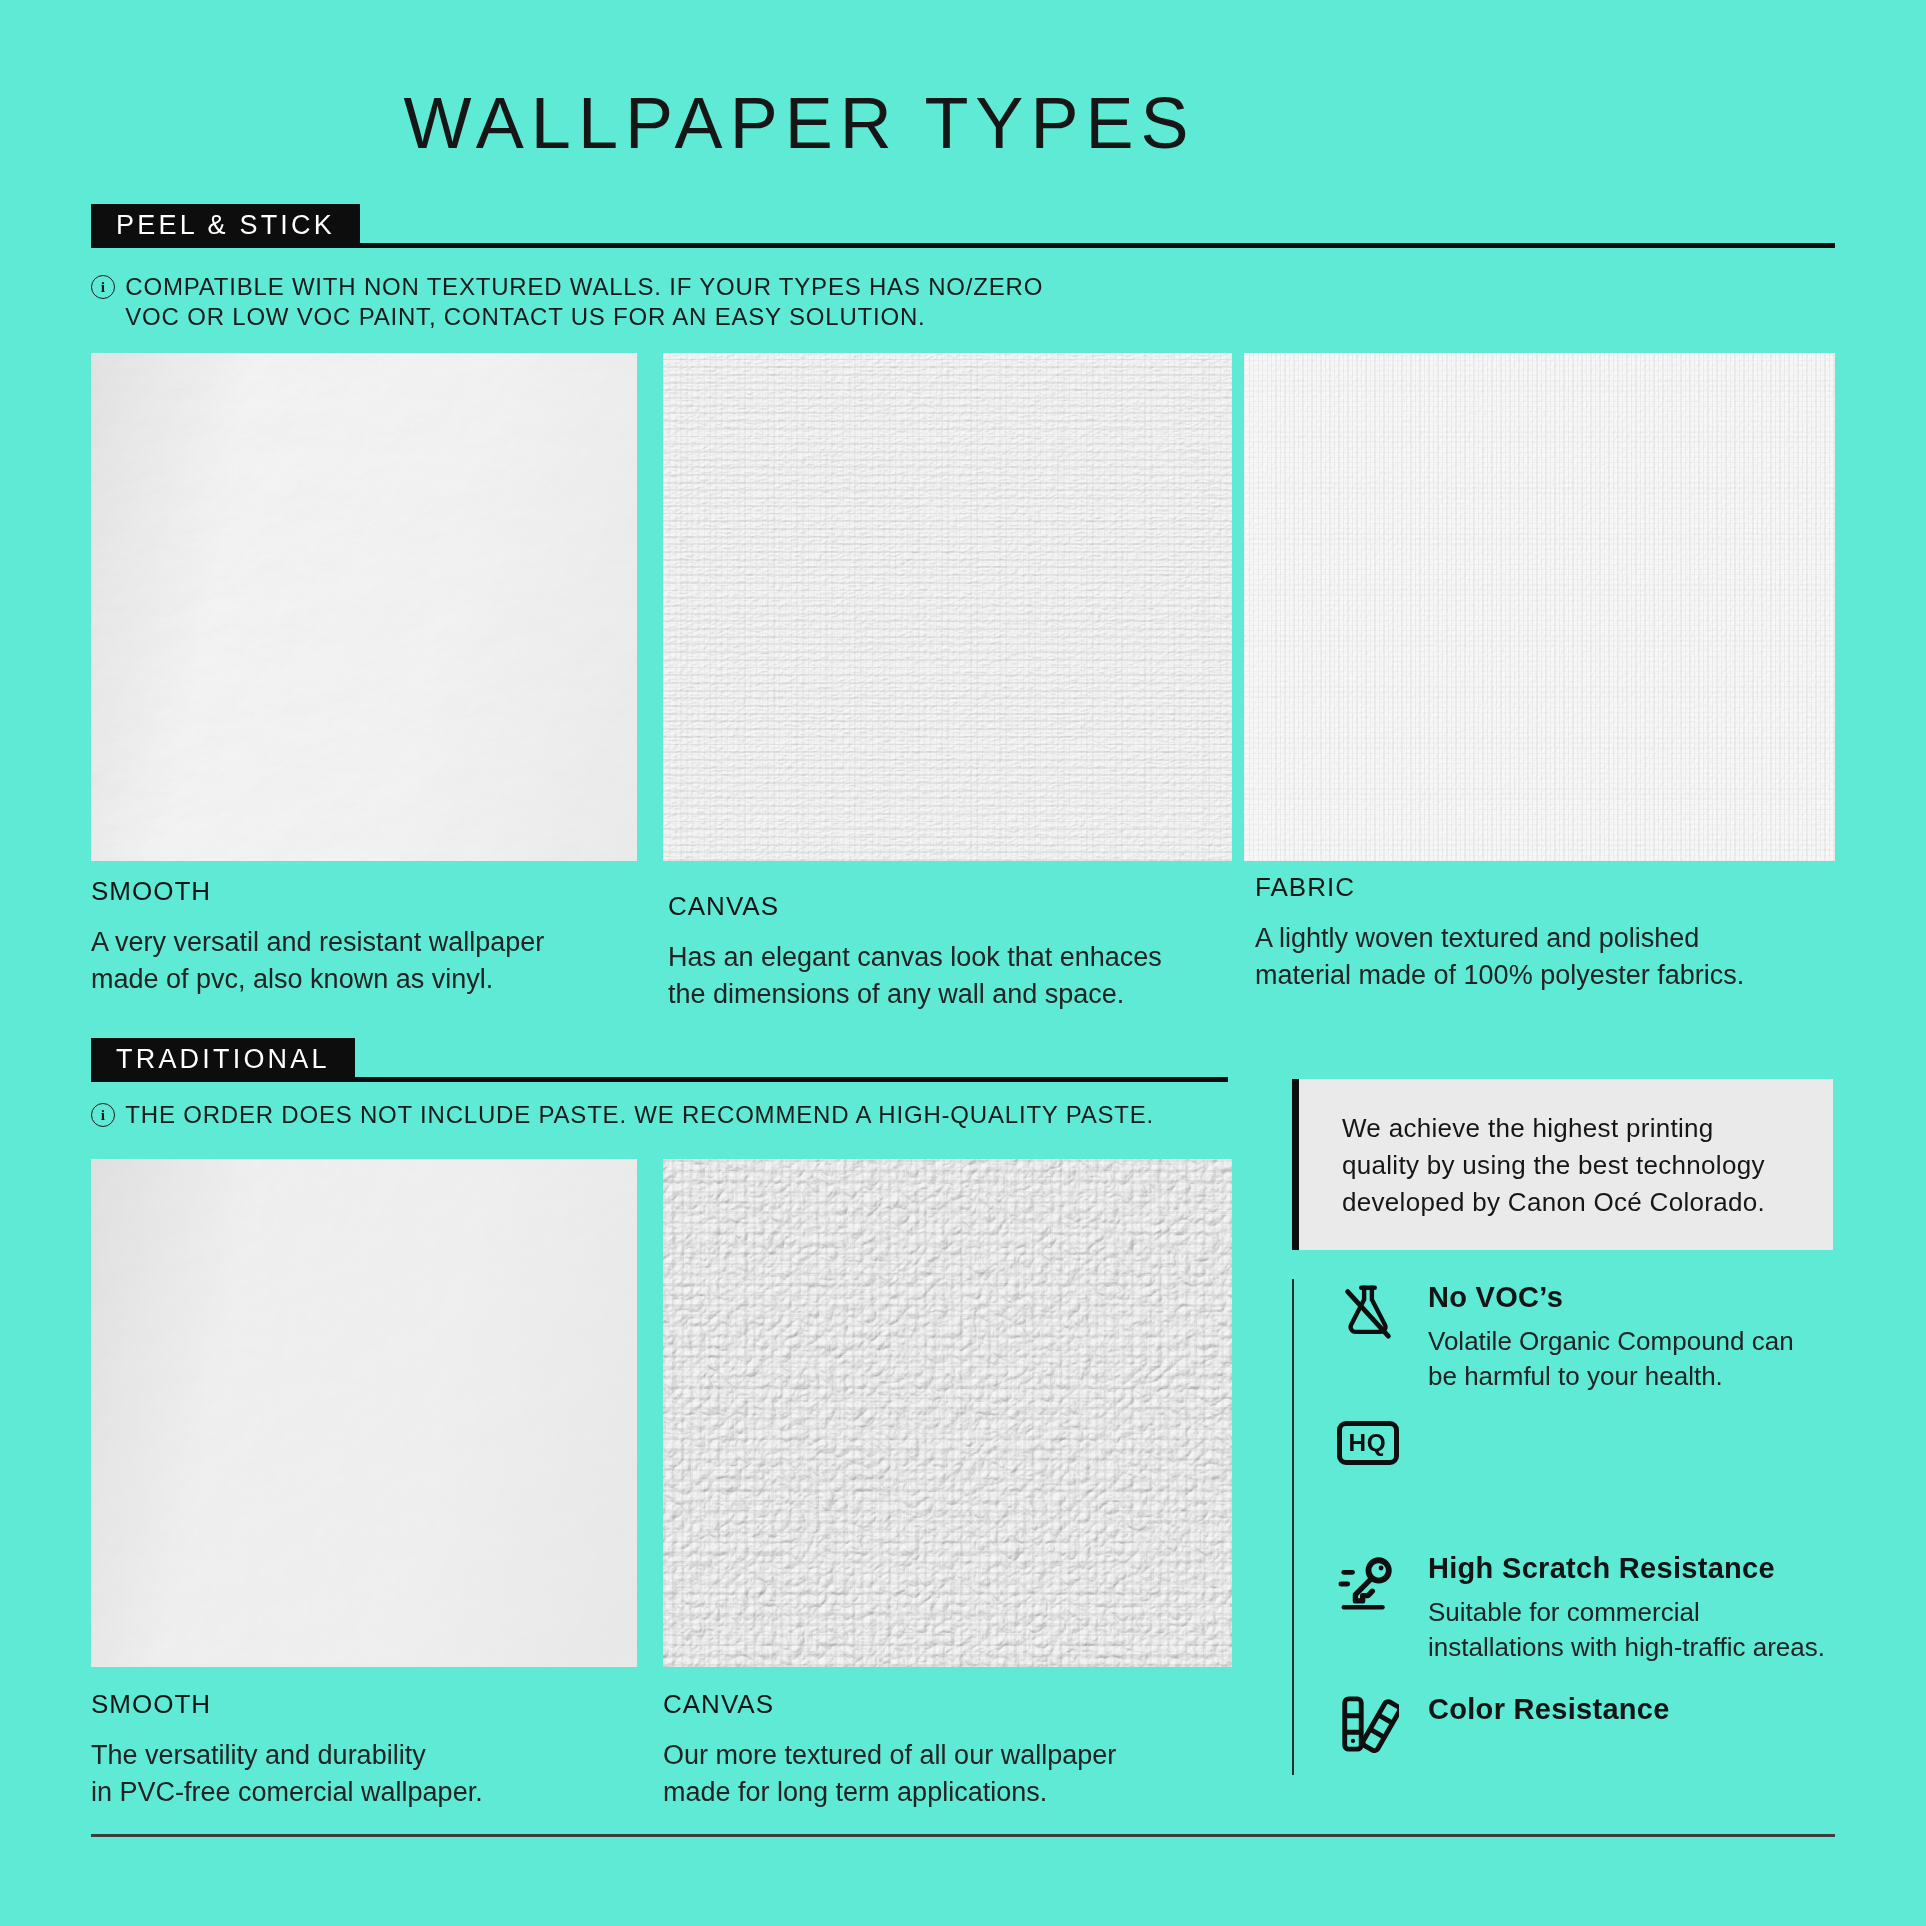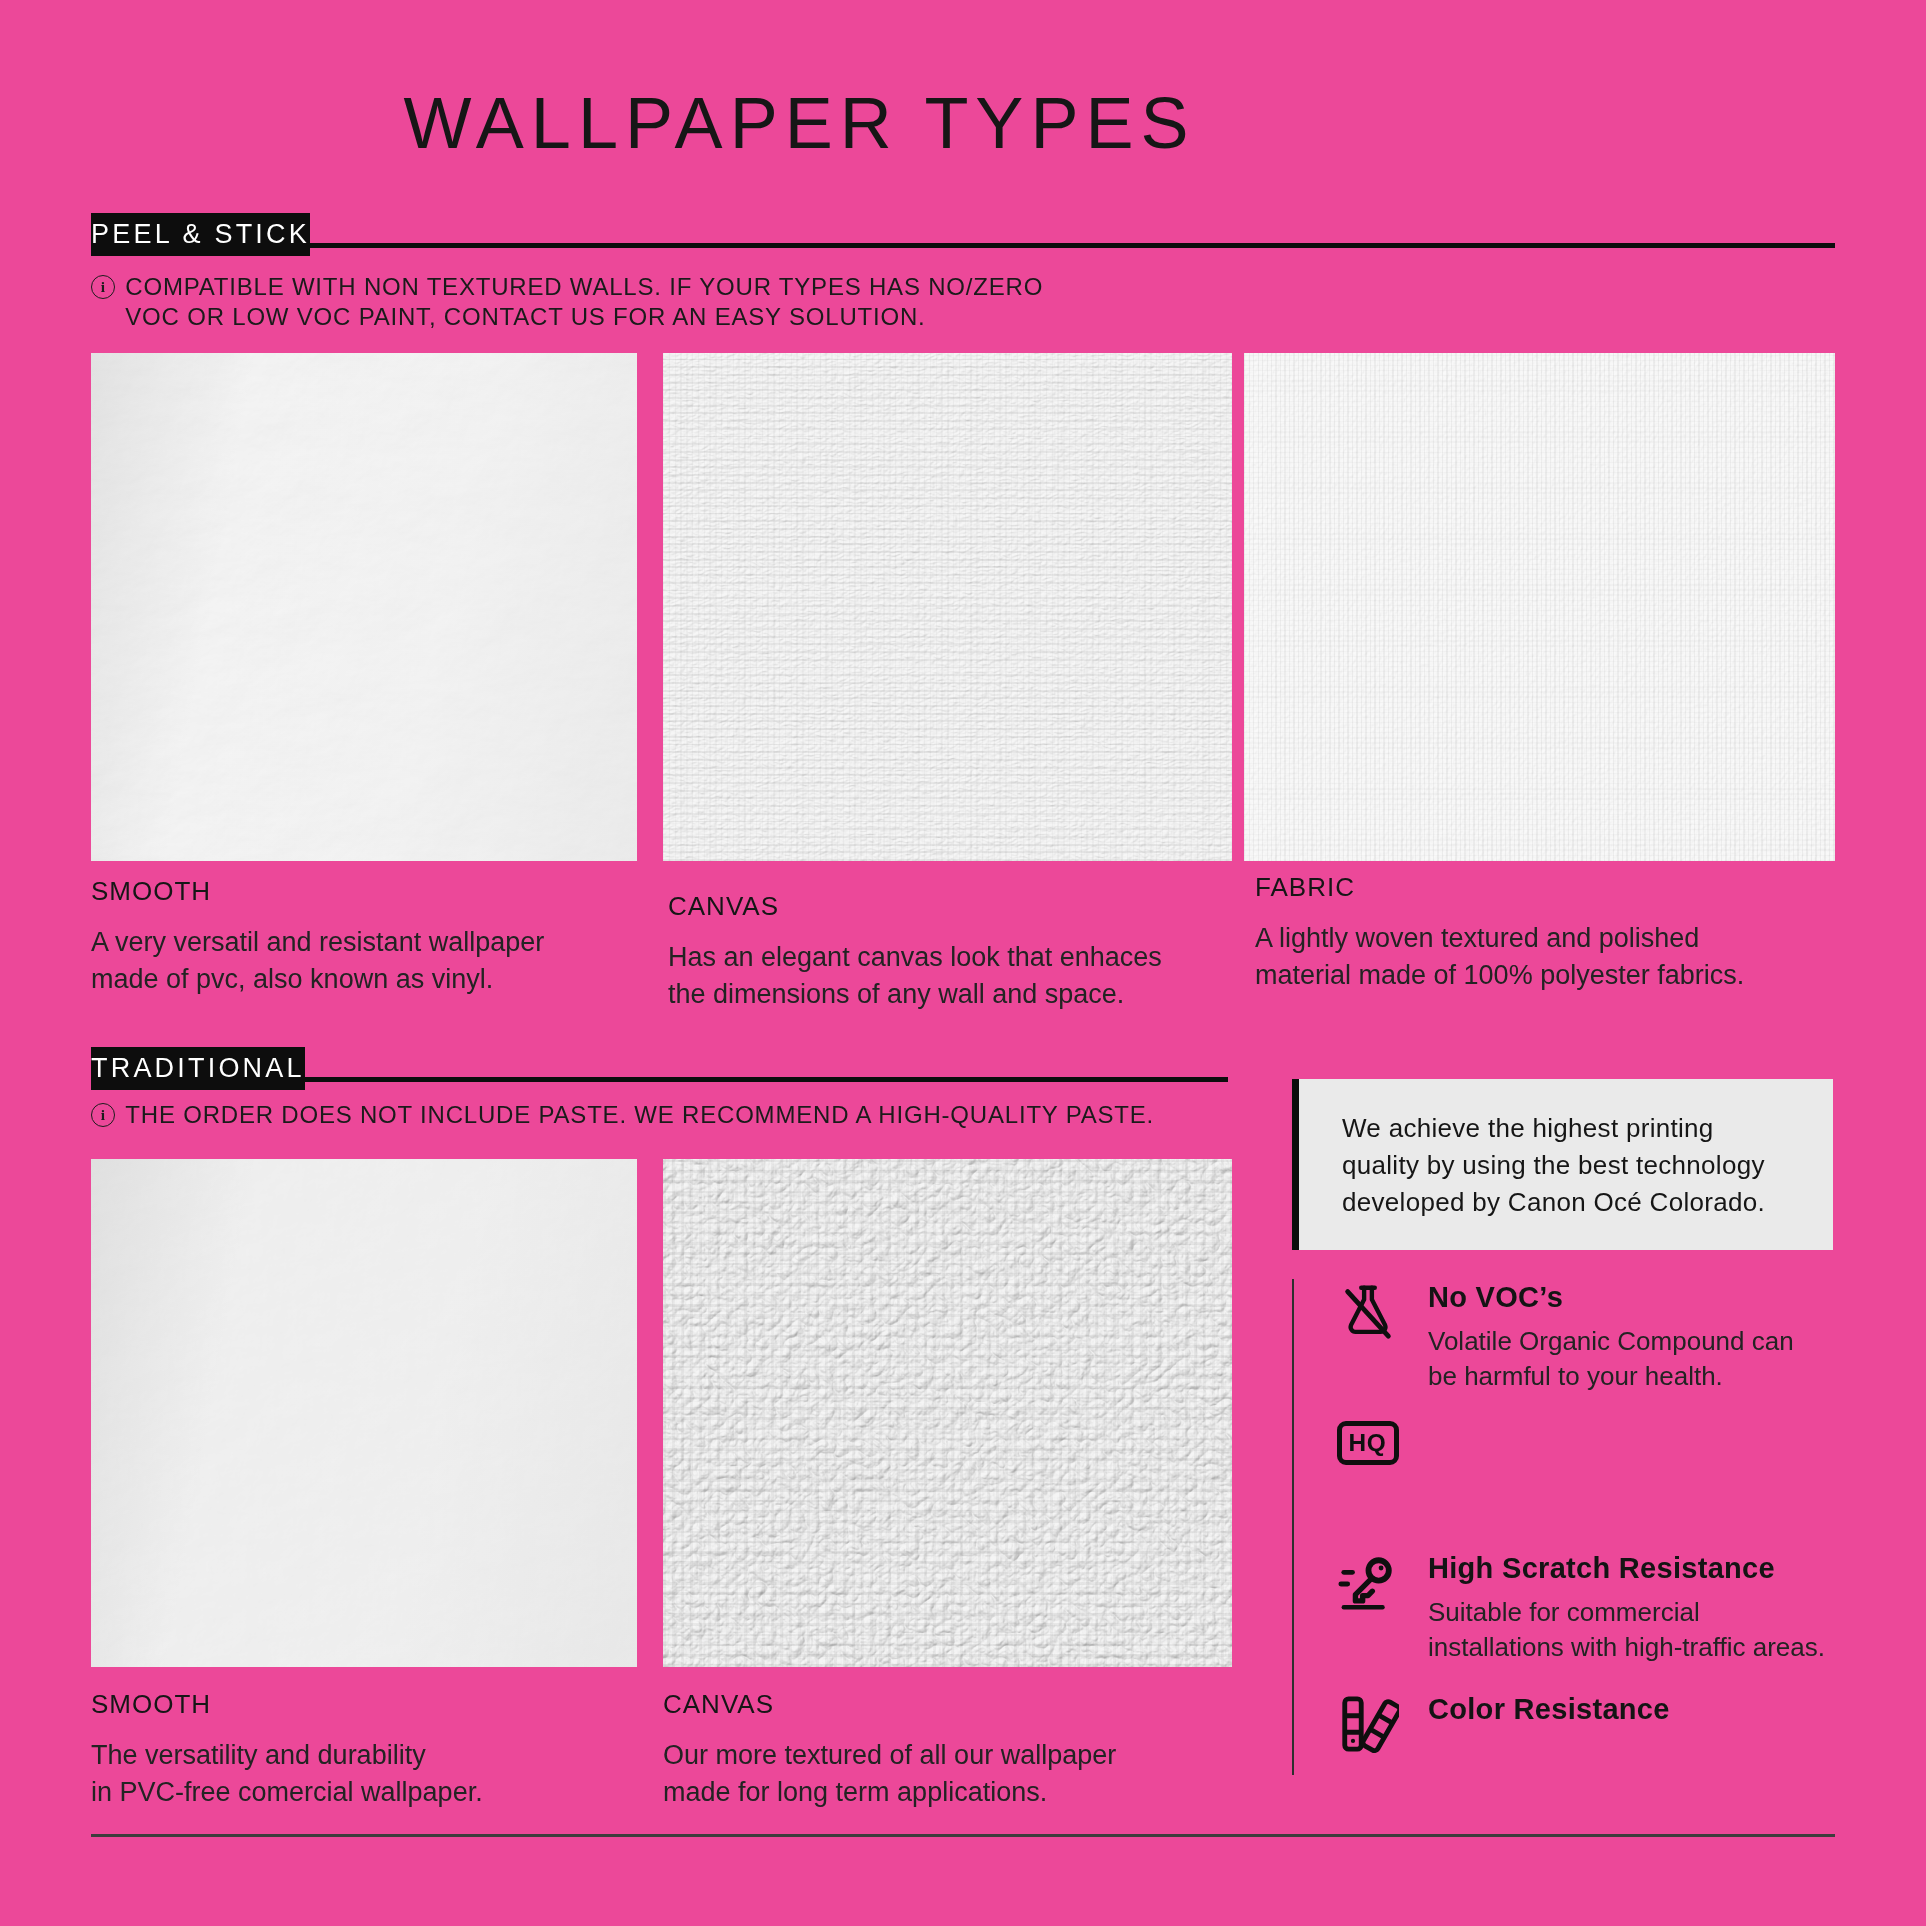--- a/index.html
+++ b/index.html
@@ -1,37 +1,37 @@
 <!DOCTYPE html>
 <html style="font-size:10.3px"><head>
 <meta charset="utf-8">
 <style>
   html,body{margin:0;padding:0;background:#ffffff;}
   body{
     width:1926px;height:1926px;overflow:hidden;
     font-family:"Liberation Sans","DejaVu Sans",sans-serif;
     color:#1c1c1c;
   }
-  .page{position:relative;width:1926px;height:1926px;background:#ec4899;}
+  .page{position:relative;width:1926px;height:1926px;background:#5eead4;}
   .pre{white-space:pre-line;}
 
   
   .page-title{
     position:absolute;top:82px;left:0;width:1599px;margin:0;
     text-align:center;font-size:72px;font-weight:400;letter-spacing:7px;
     color:#161616;
   }
 
   
   .sec-head{position:absolute;left:91px;height:44px;}
   .sec-line{position:absolute;left:0;top:39px;height:4.5px;background:#0d0d0d;}
   .badge{
-    position:absolute;left:0;top:9px;background:#0d0d0d;color:#ffffff;
+    position:absolute;left:0;top:0;background:#0d0d0d;color:#ffffff;
     font-size:27px;letter-spacing:3.2px;line-height:43px;height:43px;
-    padding:0 0;white-space:nowrap;
+    padding:0 25px;white-space:nowrap;
   }
 
   
   .note{position:absolute;display:flex;align-items:flex-start;gap:10.3px;}
   .info-icon{
     flex:none;width:22px;height:22px;margin-top:3.2px;
     border:1.9px solid #1c1c1c;border-radius:50%;
     display:flex;align-items:center;justify-content:center;
     font-size:15.4px;line-height:1;font-weight:700;color:#1c1c1c;
     font-family:"Liberation Serif","DejaVu Serif",serif;

